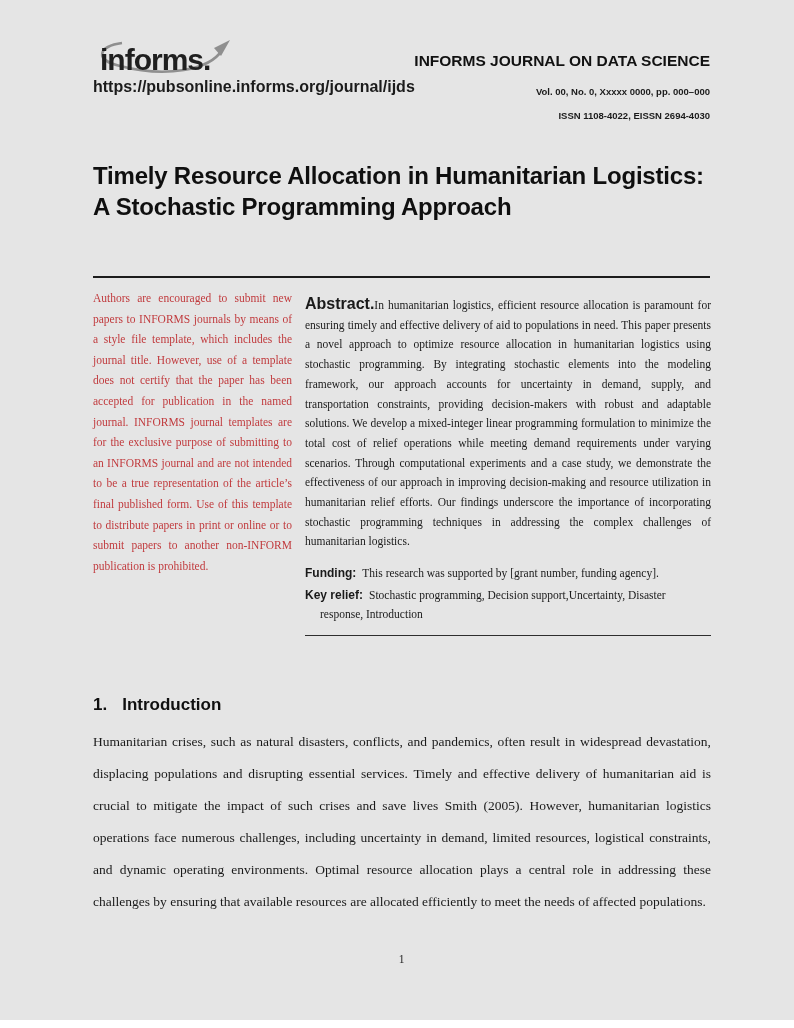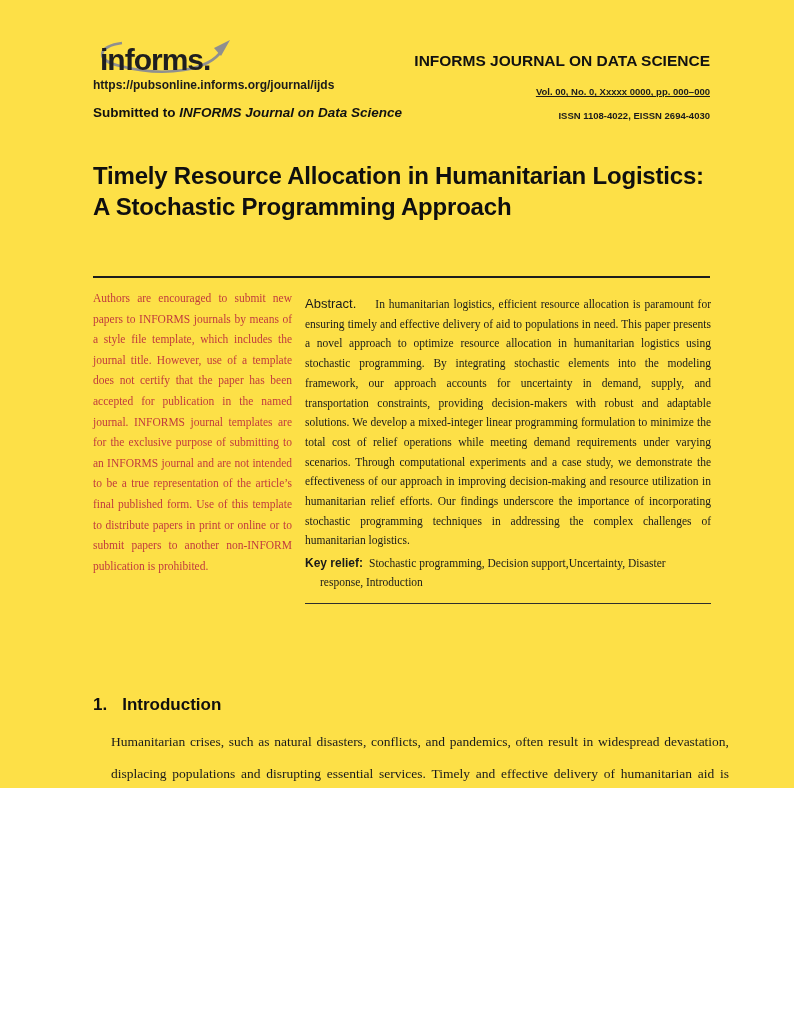--- a/index.html
+++ b/index.html
@@ -1,40 +1,40 @@
 <!DOCTYPE html>
 <html><head>
 <meta charset="utf-8">
 <style>
   html,body{margin:0;padding:0;background:#ffffff;}
   .page{
     position:relative;
-    width:794px;height:788px;
-    background:#fde047;
+    width:794px;height:1020px;
+    background:#e5e5e5;
     font-family:"Liberation Serif", serif;
     color:#1a1a1a;
     overflow:hidden;
   }
 
   
   .logo{position:absolute;left:88px;top:38px;width:170px;height:44px;}
   .journal-url{
     position:absolute;left:93px;top:78px;
     font-family:"Liberation Sans", sans-serif;
-    font-weight:bold;font-size:12px;color:#1b1b1b;letter-spacing:0;
+    font-weight:bold;font-size:16px;color:#1b1b1b;letter-spacing:0;
   }
   .journal-name{
     position:absolute;right:84px;top:52px;
     font-family:"Liberation Sans", sans-serif;
     font-weight:bold;font-size:15.5px;color:#111;
   }
   .vol-line{
     position:absolute;right:84px;top:86px;
     font-family:"Liberation Sans", sans-serif;
-    font-weight:bold;font-size:9.5px;color:#1b1b1b;text-decoration:underline;
+    font-weight:bold;font-size:9.5px;color:#1b1b1b;
   }
   .issn-line{
     position:absolute;right:84px;top:110px;
     font-family:"Liberation Sans", sans-serif;
     font-weight:bold;font-size:9.5px;color:#1b1b1b;
   }
   .submitted{
     position:absolute;left:93px;top:105px;
     font-family:"Liberation Sans", sans-serif;
     font-weight:bold;font-size:13.5px;color:#111;
@@ -67,22 +67,22 @@
   .abs-col{
     position:absolute;left:305px;top:294px;width:406px;
   }
   .abstract-p{
     margin:0;
     font-size:11.5px;line-height:19.7px;
     text-align:justify;
   }
   .abs-label{
     font-family:"Liberation Sans", sans-serif;
-    font-weight:normal;font-size:13px;
-    margin-right:19px;
+    font-weight:bold;font-size:16px;
+    margin-right:0;
   }
   .meta-line{
     margin:0;margin-top:3px;
     font-size:11.5px;line-height:19px;
   }
   .meta-line.first{margin-top:12px;}
   .meta-label{
     font-family:"Liberation Sans", sans-serif;
     font-weight:bold;font-size:12px;
     margin-right:6px;
@@ -94,21 +94,21 @@
   }
 
   
   .sec-head{
     position:absolute;left:93px;top:695px;
     font-family:"Liberation Sans", sans-serif;
     font-weight:bold;font-size:17px;color:#0f0f0f;
   }
   .sec-num{margin-right:15px;}
   .intro-p{
-    position:absolute;left:111px;top:726px;width:618px;margin:0;
+    position:absolute;left:93px;top:726px;width:618px;margin:0;
     font-size:13.5px;line-height:32px;
     text-align:justify;
   }
   .pageno{
     position:absolute;left:93px;top:953px;width:617px;
     text-align:center;font-size:11.5px;color:#222;
   }
 </style>
 </head>
 <body>
@@ -122,32 +122,32 @@
       <text x="12" y="32" font-family="Liberation Sans, sans-serif" font-weight="bold" font-size="30" fill="#1f1f1f" letter-spacing="-1">informs.</text>
     </svg>
   </div>
 
   <div class="journal-url">https://pubsonline.informs.org/journal/ijds</div>
 
   <div class="journal-name">INFORMS JOURNAL ON DATA SCIENCE</div>
   <div class="vol-line">Vol. 00, No. 0, Xxxxx 0000, pp. 000–000</div>
   <div class="issn-line">ISSN 1108-4022, EISSN 2694-4030</div>
 
-  <div class="submitted">
-    <span>Submitted to </span><span class="it">INFORMS Journal on Data Science</span>
-  </div>
 
   <h1 class="paper-title">Timely Resource Allocation in Humanitarian Logistics: A Stochastic Programming Approach</h1>
   <div class="rule1"></div>
 
   <div class="note-col">Authors are encouraged to submit new papers to INFORMS journals by means of a style file template, which includes the journal title. However, use of a template does not certify that the paper has been accepted for publication in the named journal. INFORMS journal templates are for the exclusive purpose of submitting to an INFORMS journal and are not intended to be a true representation of the article’s final published form. Use of this template to distribute papers in print or online or to submit papers to another non-INFORM publication is prohibited.</div>
 
   <div class="abs-col">
     <p class="abstract-p">
       <span class="abs-label">Abstract.</span><span>In humanitarian logistics, efficient resource allocation is paramount for ensuring timely and effective delivery of aid to populations in need. This paper presents a novel approach to optimize resource allocation in humanitarian logistics using stochastic programming. By integrating stochastic elements into the modeling framework, our approach accounts for uncertainty in demand, supply, and transportation constraints, providing decision-makers with robust and adaptable solutions. We develop a mixed-integer linear programming formulation to minimize the total cost of relief operations while meeting demand requirements under varying scenarios. Through computational experiments and a case study, we demonstrate the effectiveness of our approach in improving decision-making and resource utilization in humanitarian relief efforts. Our findings underscore the importance of incorporating stochastic programming techniques in addressing the complex challenges of humanitarian logistics.</span>
+    </p>
+    <p class="meta-line first">
+      <span class="meta-label">Funding:</span><span>This research was supported by [grant number, funding agency].</span>
     </p>
     <p class="meta-line kw">
       <span class="meta-label">Key relief:</span><span>Stochastic programming, Decision support,Uncertainty, Disaster response, Introduction</span>
     </p>
     <div class="rule2"></div>
   </div>
 
   <div class="sec-head">
     <span class="sec-num">1.</span><span>Introduction</span>
   </div>

